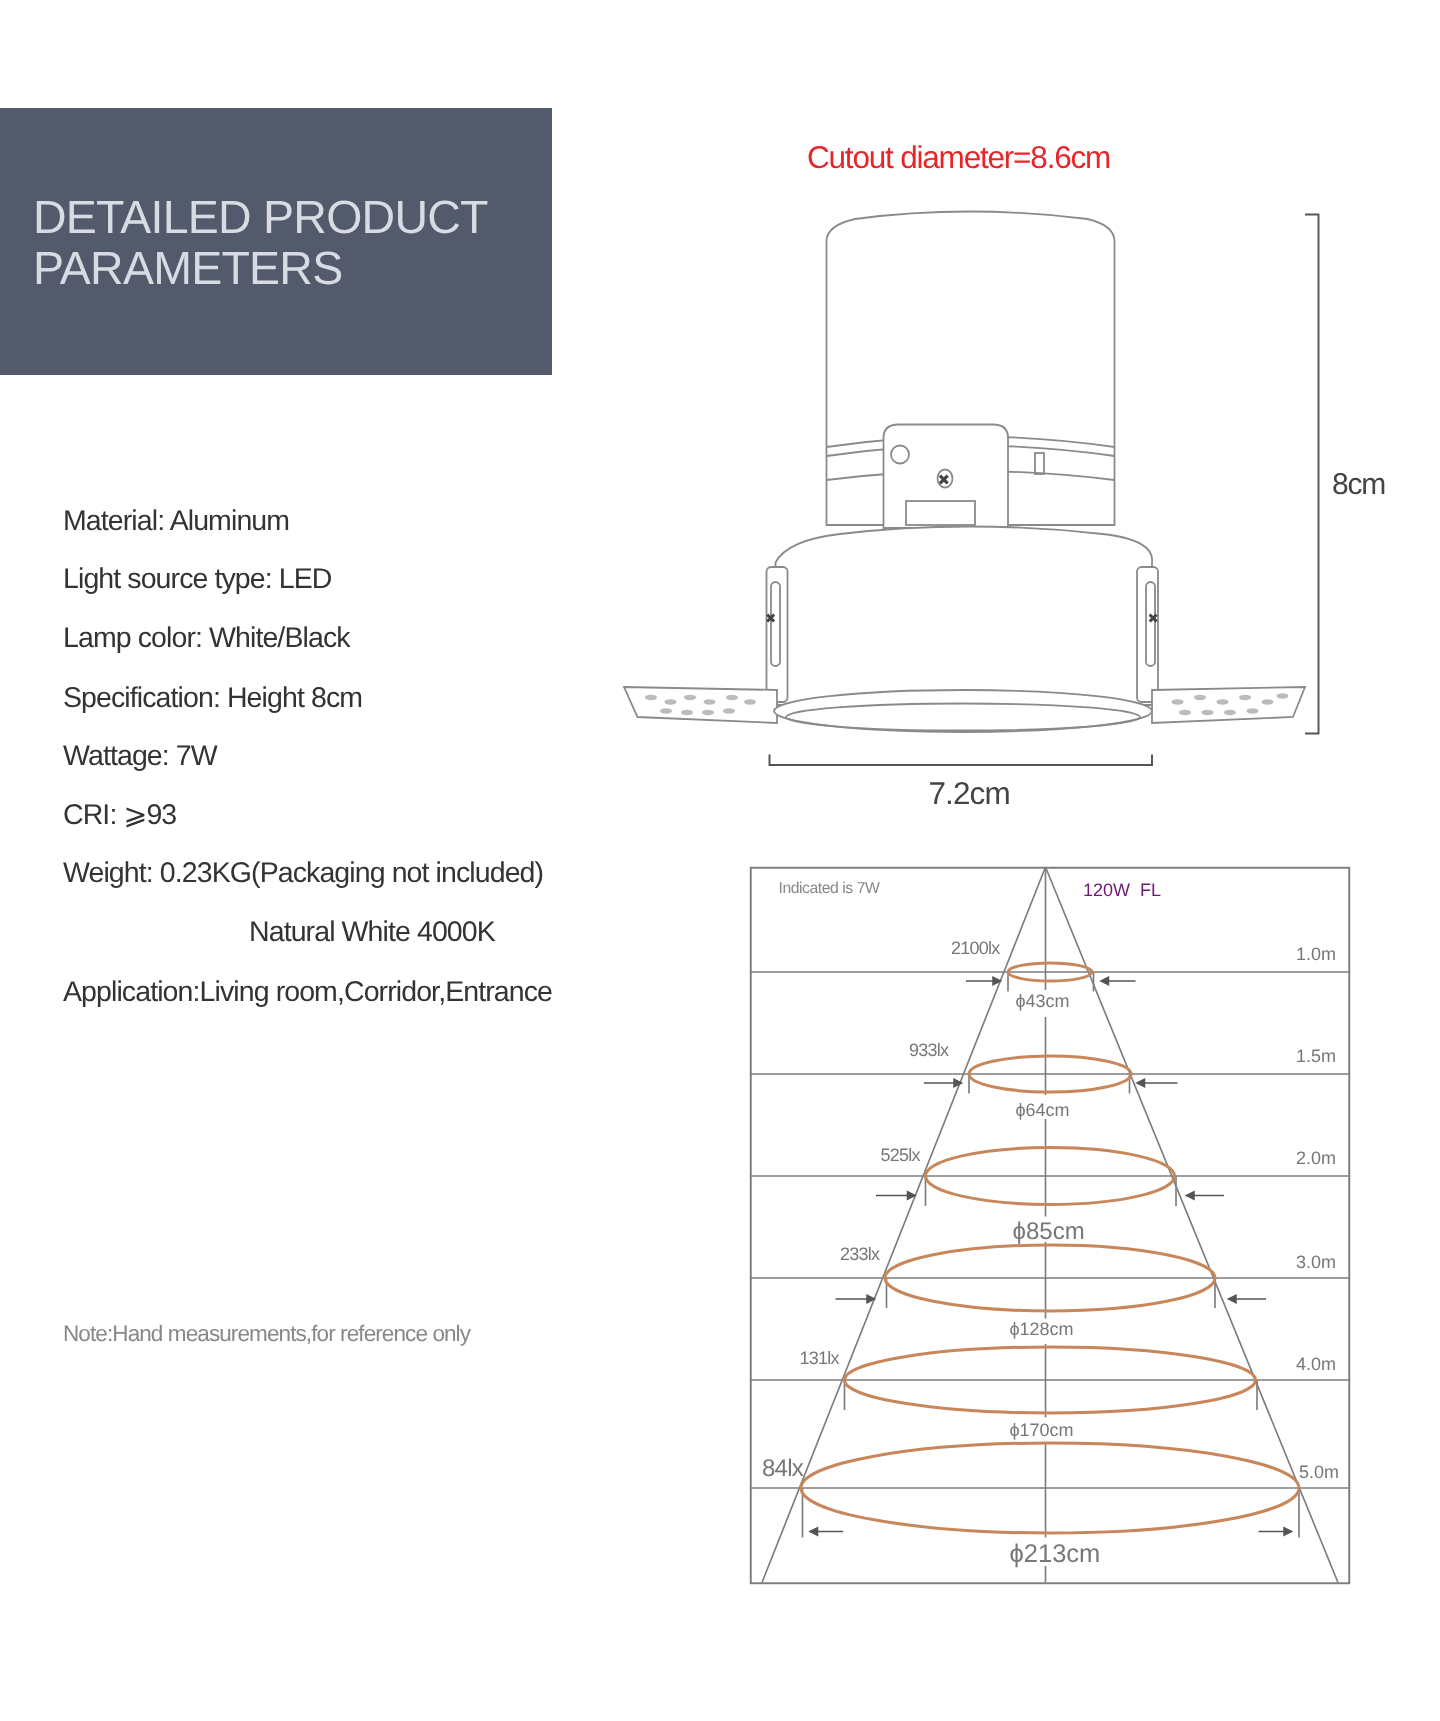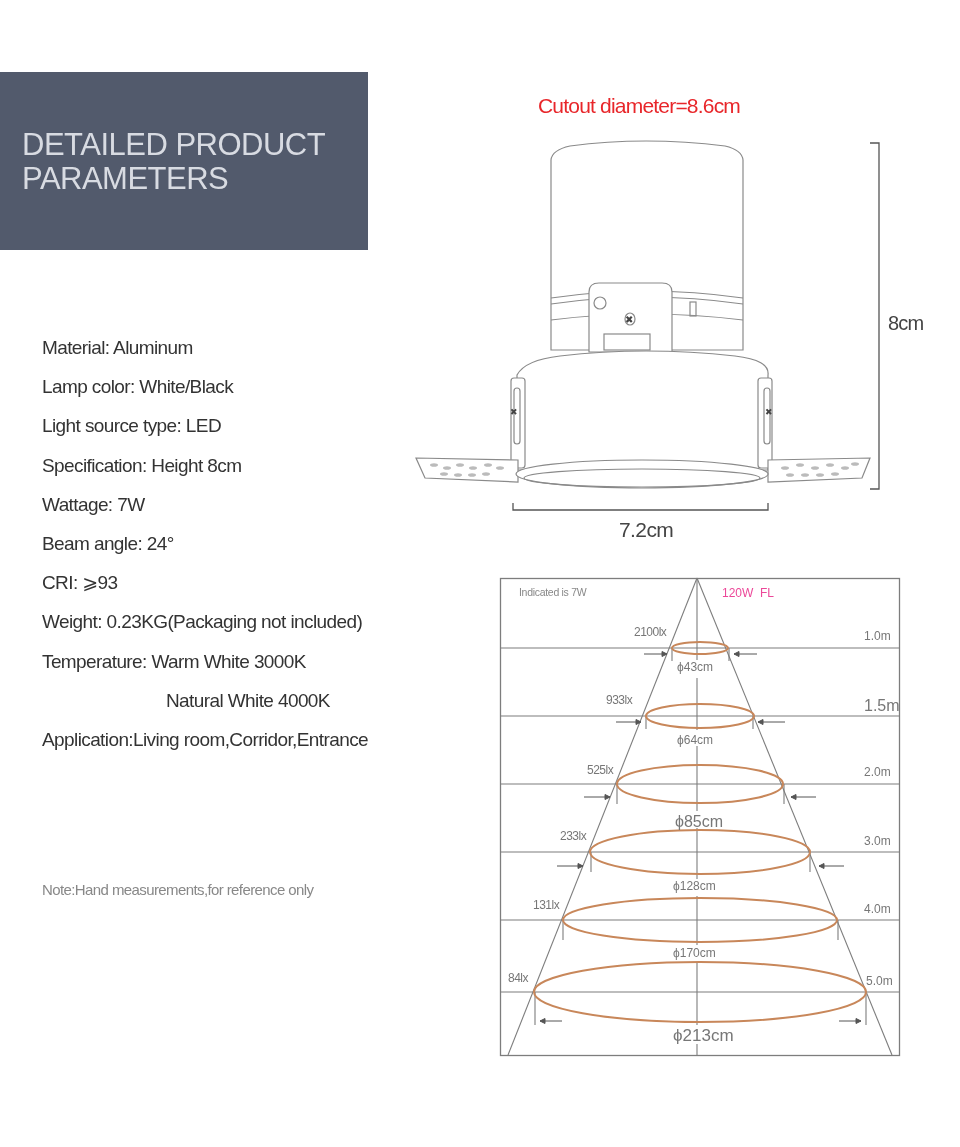--- a/index.html
+++ b/index.html
@@ -21,28 +21,26 @@
 <body>
 
 <div class="banner"></div>
 <div class="banner-title">
   <div>DETAILED PRODUCT</div>
   <div>PARAMETERS</div>
 </div>
 
 <div class="specs">
   <div class="spec-row">Material: Aluminum</div>
+  <div class="spec-row">Light source type: LED</div>
   <div class="spec-row">Lamp color: White/Black</div>
-  <div class="spec-row">Light source type: LED</div>
   <div class="spec-row">Specification: Height 8cm</div>
   <div class="spec-row">Wattage: 7W</div>
-  <div class="spec-row">Beam angle: 24°</div>
   <div class="spec-row">CRI: ⩾93</div>
   <div class="spec-row">Weight: 0.23KG(Packaging not included)</div>
-  <div class="spec-row">Temperature: Warm White 3000K</div>
   <div class="spec-row indent">Natural White 4000K</div>
   <div class="spec-row">Application:Living room,Corridor,Entrance</div>
 </div>
 
 <div class="note">Note:Hand measurements,for reference only</div>
 
 <div class="cutout">Cutout diameter=8.6cm</div>
 
 <svg width="960" height="1147" viewBox="0 0 960 1147">
   <g fill="none" stroke="#8a8a8a" stroke-width="1.2">
@@ -169,35 +167,35 @@
       <ellipse cx="700" cy="716" rx="54" ry="12"></ellipse>
       <ellipse cx="700" cy="784" rx="83" ry="19"></ellipse>
       <ellipse cx="700" cy="852" rx="110" ry="22"></ellipse>
       <ellipse cx="700" cy="920" rx="137" ry="22"></ellipse>
       <ellipse cx="700" cy="992" rx="166" ry="30"></ellipse>
     </g>
   </g>
 </svg>
 
 <div style="position:absolute;left:519px;top:586px;font-size:10.5px;color:#888;letter-spacing:-0.3px;">Indicated is 7W</div>
-<div style="position:absolute;left:722px;top:586px;font-size:12px;color:#ec4899;white-space:pre;">120W  FL</div>
+<div style="position:absolute;left:722px;top:586px;font-size:12px;color:#701a75;white-space:pre;">120W  FL</div>
 
 <div style="position:absolute;left:864px;top:629px;font-size:12px;color:#777;">1.0m</div>
-<div style="position:absolute;left:864px;top:697px;font-size:16px;color:#777;">1.5m</div>
+<div style="position:absolute;left:864px;top:697px;font-size:12px;color:#777;">1.5m</div>
 <div style="position:absolute;left:864px;top:765px;font-size:12px;color:#777;">2.0m</div>
 <div style="position:absolute;left:864px;top:834px;font-size:12px;color:#777;">3.0m</div>
 <div style="position:absolute;left:864px;top:902px;font-size:12px;color:#777;">4.0m</div>
 <div style="position:absolute;left:866px;top:974px;font-size:12px;color:#777;">5.0m</div>
 
 <div style="position:absolute;left:634px;top:625px;font-size:12px;color:#777;letter-spacing:-0.5px;">2100lx</div>
 <div style="position:absolute;left:606px;top:693px;font-size:12px;color:#777;letter-spacing:-0.5px;">933lx</div>
 <div style="position:absolute;left:587px;top:763px;font-size:12px;color:#777;letter-spacing:-0.5px;">525lx</div>
 <div style="position:absolute;left:560px;top:829px;font-size:12px;color:#777;letter-spacing:-0.5px;">233lx</div>
 <div style="position:absolute;left:533px;top:898px;font-size:12px;color:#777;letter-spacing:-0.5px;">131lx</div>
-<div style="position:absolute;left:508px;top:971px;font-size:12px;color:#777;letter-spacing:-0.5px;">84lx</div>
+<div style="position:absolute;left:508px;top:971px;font-size:16px;color:#777;letter-spacing:-0.5px;">84lx</div>
 
 <div style="position:absolute;left:677px;top:660px;font-size:12px;color:#777;">ϕ43cm</div>
 <div style="position:absolute;left:677px;top:733px;font-size:12px;color:#777;">ϕ64cm</div>
 <div style="position:absolute;left:675px;top:813px;font-size:16px;color:#777;">ϕ85cm</div>
 <div style="position:absolute;left:673px;top:879px;font-size:12px;color:#777;">ϕ128cm</div>
 <div style="position:absolute;left:673px;top:946px;font-size:12px;color:#777;">ϕ170cm</div>
 <div style="position:absolute;left:673px;top:1026px;font-size:17px;color:#777;">ϕ213cm</div>
 
 <div class="dim-h">8cm</div>
 <div class="dim-w">7.2cm</div>

